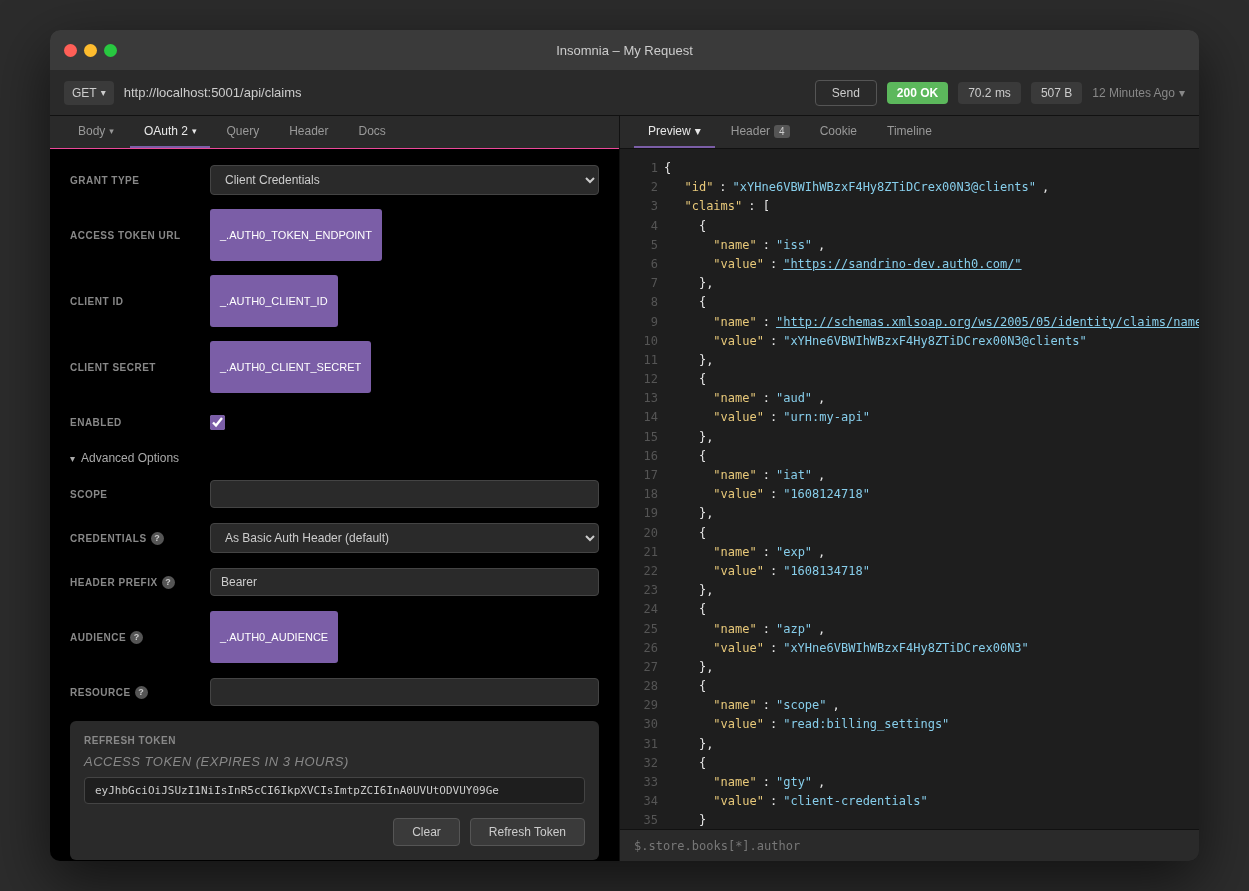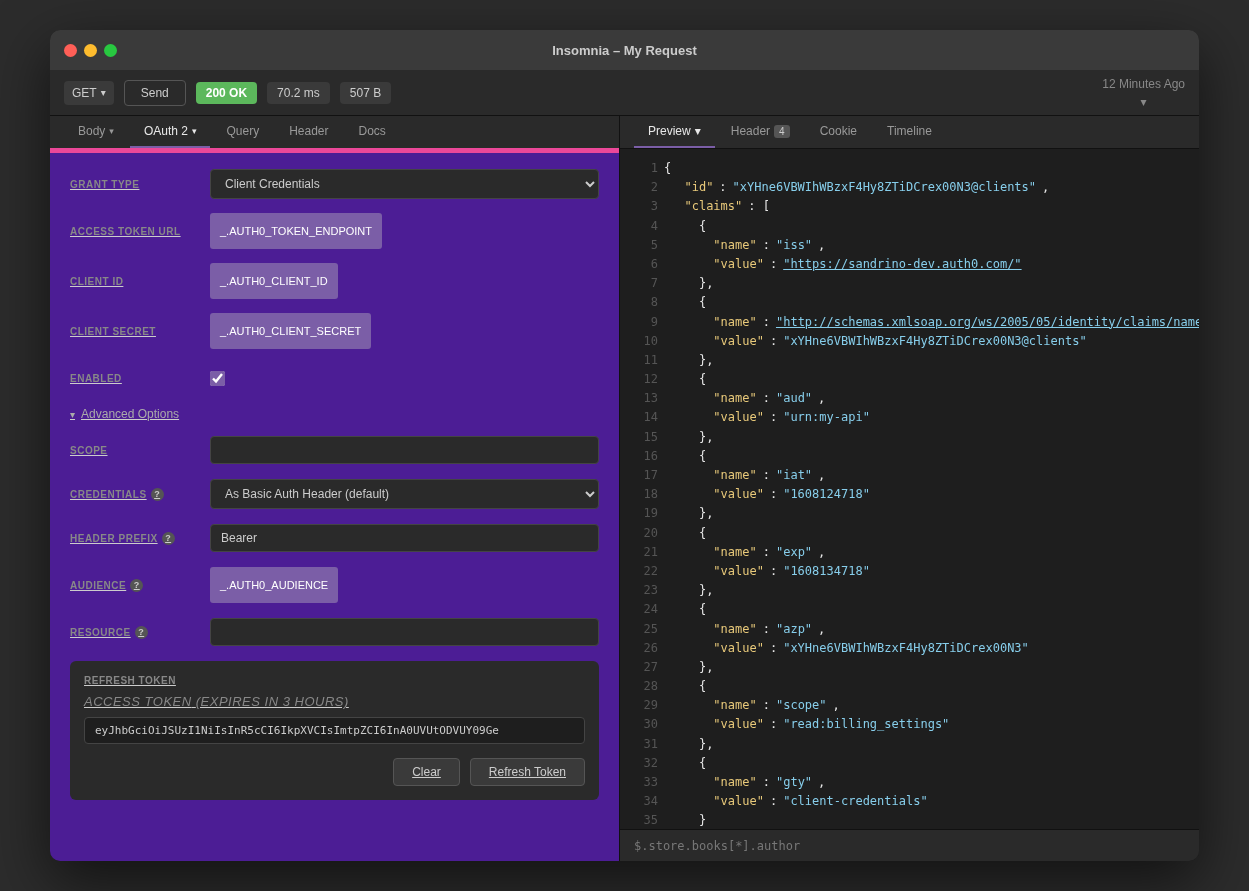--- a/index.html
+++ b/index.html
@@ -45,21 +45,21 @@
       border-radius: 50%;
       border: none;
       cursor: pointer;
     }
     .tb-close { background: #ff5f57; }
     .tb-min { background: #febc2e; }
     .tb-max { background: #28c840; }
     .titlebar-title {
       font-size: 13px;
       color: #ccc;
-      font-weight: 700;
+      font-weight: 400;
     }
     
     .urlbar {
       background: #2a2a2a;
       height: 46px;
       display: flex;
       align-items: center;
       padding: 0 14px;
       gap: 10px;
       border-bottom: 1px solid #111;
@@ -110,41 +110,40 @@
       border-radius: 4px;
       font-size: 12px;
     }
     .time-ago {
       margin-left: auto;
       color: #888;
       font-size: 12px;
       display: flex;
       align-items: center;
       gap: 4px;
-      flex-direction: column;
     }
     
     .main-content {
       display: flex;
       flex: 1;
       overflow: hidden;
     }
     
     .left-panel {
       width: 570px;
       display: flex;
       flex-direction: column;
       border-right: 1px solid #111;
       flex-shrink: 0;
     }
     
     .tabs {
       display: flex;
       background: #2a2a2a;
-      border-bottom: 5px solid #ec4899;
+      border-bottom: 1px solid #ec4899;
       padding: 0 14px;
       gap: 2px;
       flex-shrink: 0;
     }
     .tab {
       padding: 8px 14px;
       color: #999;
       cursor: pointer;
       font-size: 12px;
       border-bottom: 2px solid transparent;
@@ -155,22 +154,21 @@
     .tab.active {
       color: #e8e8e8;
       border-bottom: 2px solid #7b5ea7;
     }
     .tab .dropdown-arrow { font-size: 9px; }
     
     .form-content {
       flex: 1;
       overflow-y: auto;
       padding: 16px 20px;
-      background: #4c1d95;
-      text-decoration: underline;
+      background: #000000;
     }
     .form-row {
       display: flex;
       align-items: center;
       margin-bottom: 14px;
       min-height: 30px;
     }
     .form-label {
       width: 140px;
       font-size: 10px;
@@ -206,21 +204,21 @@
       color: #ccc;
       padding: 6px 10px;
       font-size: 12px;
       outline: none;
       cursor: pointer;
       appearance: auto;
     }
     .env-tag {
       background: #7b5ea7;
       color: #fff;
-      padding: 12px 10px;
+      padding: 20px 10px;
       border-radius: 3px;
       font-size: 11px;
       font-weight: 500;
       display: inline-block;
     }
     .checkbox-wrap {
       display: flex;
       align-items: center;
     }
     .checkbox-wrap input[type="checkbox"] {
@@ -417,20 +415,21 @@
     <div class="titlebar-buttons">
       <button class="tb-btn tb-close"></button>
       <button class="tb-btn tb-min"></button>
       <button class="tb-btn tb-max"></button>
     </div>
     <span class="titlebar-title">Insomnia – My Request</span>
   </div>
 
   <div class="urlbar">
     <button class="method-btn">GET</button>
+    <input class="url-input" type="text" value="http://localhost:5001/api/claims" style="">
     <button class="send-btn">Send</button>
     <span class="status-200">200 OK</span>
     <span class="stat-pill">70.2 ms</span>
     <span class="stat-pill">507 B</span>
     <span class="time-ago">
       <span>12 Minutes Ago</span>
       <span>▾</span>
     </span>
   </div>
 

